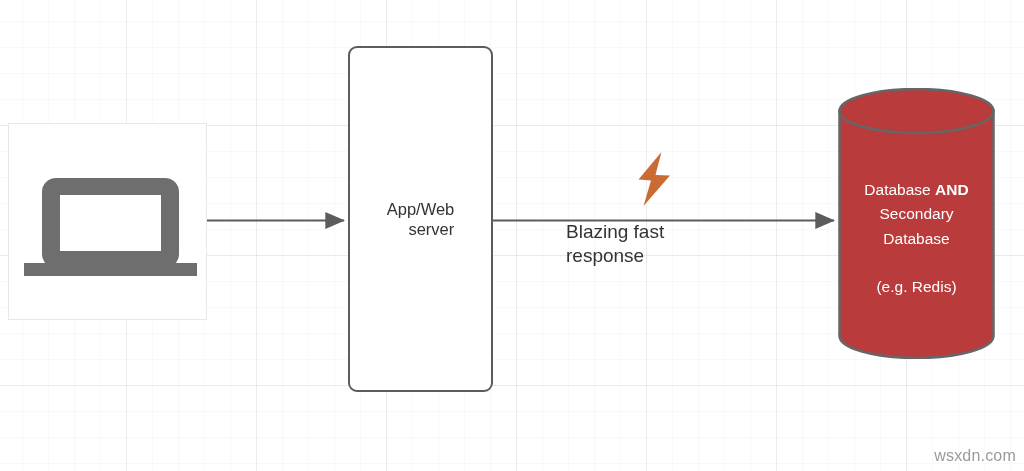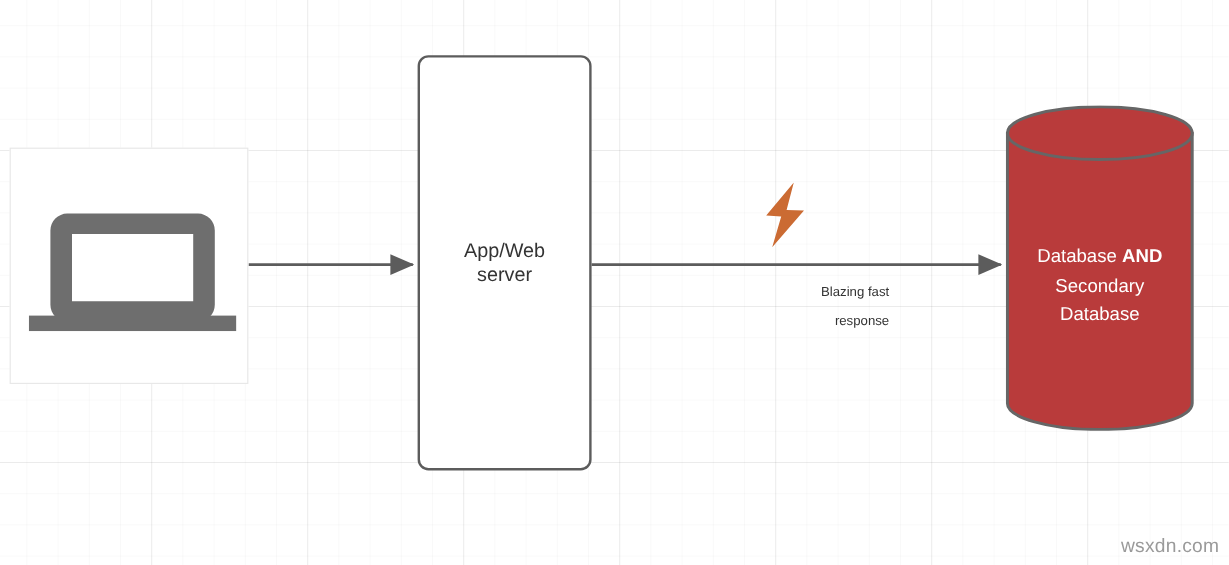--- a/index.html
+++ b/index.html
@@ -66,21 +66,21 @@
   }
   #appweb-label {
     position: absolute;
     left: 0;
     top: 0;
     width: 100%;
     height: 100%;
     display: flex;
     align-items: center;
     justify-content: center;
-    text-align: center;
+    text-align: right;
     font-size: 16.5px;
     line-height: 20px;
     color: #333333;
     white-space: pre-line;
   }
 
   
   #database-node {
     position: absolute;
     left: 838px;
@@ -117,24 +117,24 @@
   #bolt-icon {
     position: absolute;
     left: 628px;
     top: 152px;
     width: 51px;
     height: 54px;
   }
   #blazing-label {
     position: absolute;
     left: 566px;
-    top: 232px;
+    top: 220px;
     width: 175px;
-    text-align: right;
-    font-size: 11px;
+    text-align: left;
+    font-size: 19px;
     line-height: 24px;
     color: #333333;
     white-space: pre-line;
   }
 
   
   #watermark {
     position: absolute;
     right: 8px;
     bottom: 6px;
@@ -187,18 +187,19 @@
     <svg id="db-svg" width="157" height="271" viewBox="0 0 157 271" xmlns="http://www.w3.org/2000/svg">
       <path d="M1.5,23 L1.5,248 A77,22 0 0 0 155.5,248 L155.5,23 Z" fill="#b93b3b" stroke="#666666" stroke-width="2.5"></path>
       <ellipse cx="78.5" cy="23" rx="77" ry="22" fill="#b93b3b" stroke="#666666" stroke-width="2.5"></ellipse>
     </svg>
     <div id="db-label">
       <div class="db-main">
         <span style="white-space: pre-line;">Database </span><b>AND</b><span style="white-space: pre-line;">
 Secondary
 Database</span>
       </div>
+      <div class="db-sub">(e.g. Redis)</div>
     </div>
   </div>
 
   <div id="watermark">wsxdn.com</div>
 
 </div>
 
 </body></html>

